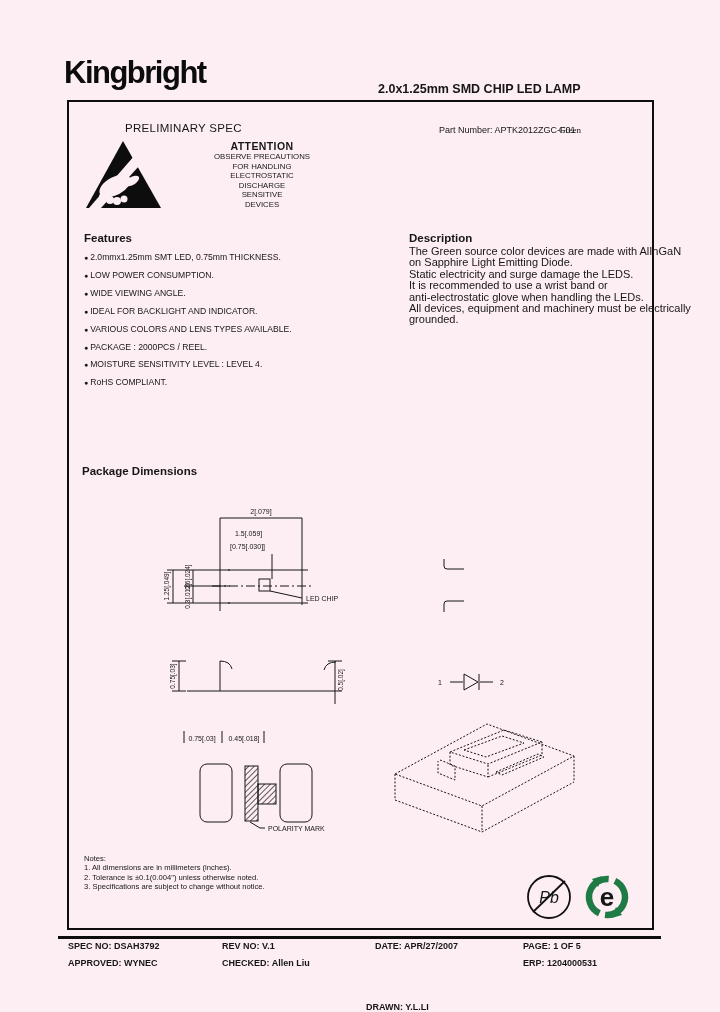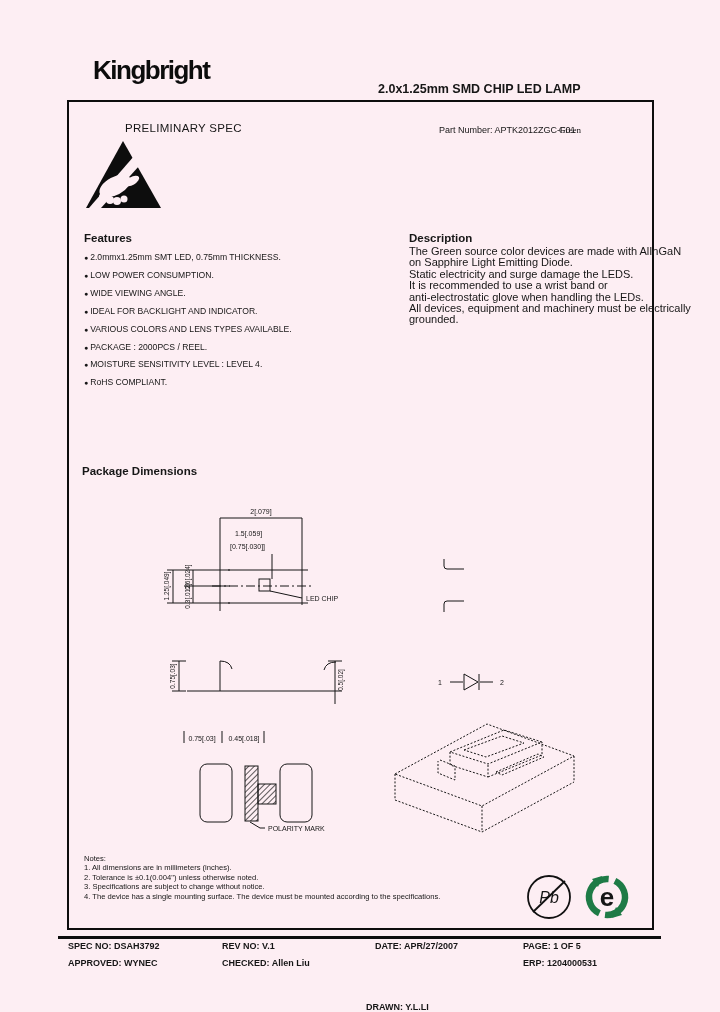--- a/index.html
+++ b/index.html
@@ -1,19 +1,19 @@
 <!DOCTYPE html>
 <html><head>
 <meta charset="utf-8">
 <style>
   html,body{margin:0;padding:0;}
   body{width:720px;height:1012px;position:relative;background:#fdeef3;
        font-family:"Liberation Sans",sans-serif;color:#161616;}
   .abs{position:absolute;}
-  .logo{font-size:26px;font-weight:800;letter-spacing:-1.5px;color:#0c0c0c;margin-left:29px;}
+  .logo{font-size:31px;font-weight:800;letter-spacing:-1.5px;color:#0c0c0c;}
   .doc-title{font-size:12.5px;font-weight:bold;}
   .main-box{left:67px;top:100px;width:583px;height:826px;border:2px solid #0d0d0d;}
   .prelim{font-size:11.5px;letter-spacing:.3px;}
   .small9{font-size:9px;}
   .att-title{font-size:10.5px;font-weight:bold;letter-spacing:.4px;}
   .att-line{font-size:7.8px;line-height:9.6px;}
   .sec-title{font-size:11.5px;font-weight:bold;}
   .feat-item{font-size:8.6px;line-height:16.9px;white-space:nowrap;}
   .feat-item::before{content:"\25CF\00a0";font-size:7px;}
   .desc-line{font-size:11px;line-height:11.4px;white-space:nowrap;}
@@ -42,20 +42,29 @@
     <g fill="#fdeef3">
       <ellipse cx="30" cy="46" rx="17" ry="9" transform="rotate(-28 30 46)"></ellipse>
       <circle cx="18" cy="57" r="4"></circle>
         <circle cx="25" cy="60" r="4"></circle>
       <circle cx="32" cy="61" r="4"></circle>
         <circle cx="39" cy="59" r="3.5"></circle>
       <ellipse cx="47" cy="41" rx="8" ry="4" transform="rotate(-30 47 41)"></ellipse>
     </g>
   </svg>
 
+  <div class="abs" style="left:98px;top:38px;width:190px;text-align:center;">
+    <div class="att-title">ATTENTION</div>
+    <div class="att-line">OBSERVE PRECAUTIONS</div>
+    <div class="att-line">FOR HANDLING</div>
+    <div class="att-line">ELECTROSTATIC</div>
+    <div class="att-line">DISCHARGE</div>
+    <div class="att-line">SENSITIVE</div>
+    <div class="att-line">DEVICES</div>
+  </div>
 
   <div class="abs" style="left:15px;top:130px;">
     <div class="sec-title">Features</div>
     <div style="height:5px;"></div>
     <div class="feat-item">2.0mmx1.25mm SMT LED, 0.75mm THICKNESS.</div>
     <div class="feat-item">LOW POWER CONSUMPTION.</div>
     <div class="feat-item">WIDE VIEWING ANGLE.</div>
     <div class="feat-item">IDEAL FOR BACKLIGHT AND INDICATOR.</div>
     <div class="feat-item">VARIOUS COLORS AND LENS TYPES AVAILABLE.</div>
     <div class="feat-item">PACKAGE : 2000PCS / REEL.</div>
@@ -160,21 +169,20 @@
       <text class="dimtxt" x="366" y="201">1</text>
       <text class="dimtxt" x="428" y="201">2</text>
     </g>
   </svg>
 
   <div class="abs" style="left:15px;top:752px;">
     <div class="note-line">Notes:</div>
     <div class="note-line">1. All dimensions are in millimeters (inches).</div>
     <div class="note-line">2. Tolerance is ±0.1(0.004") unless otherwise noted.</div>
     <div class="note-line">3. Specifications are subject to change without notice.</div>
-    <div class="note-line">4. The device has a single mounting surface. The device must be mounted according to the specifications.</div>
   </div>
 
   <svg class="abs" style="left:455px;top:768px;" width="112" height="54" viewBox="0 0 112 54">
     <g>
       <circle cx="25" cy="27" r="21" stroke="#111" stroke-width="1.8" fill="none"></circle>
       <text x="25" y="33" text-anchor="middle" font-size="16" font-style="italic" font-family="Liberation Serif, serif">Pb</text>
       <line x1="9" y1="42" x2="41" y2="11" stroke="#111" stroke-width="1.8"></line>
     </g>
     <g>
       <circle cx="83" cy="27" r="18" stroke="#1e7b46" stroke-width="6.5" fill="none" stroke-dasharray="50 6.5" transform="rotate(115 83 27)"></circle>

